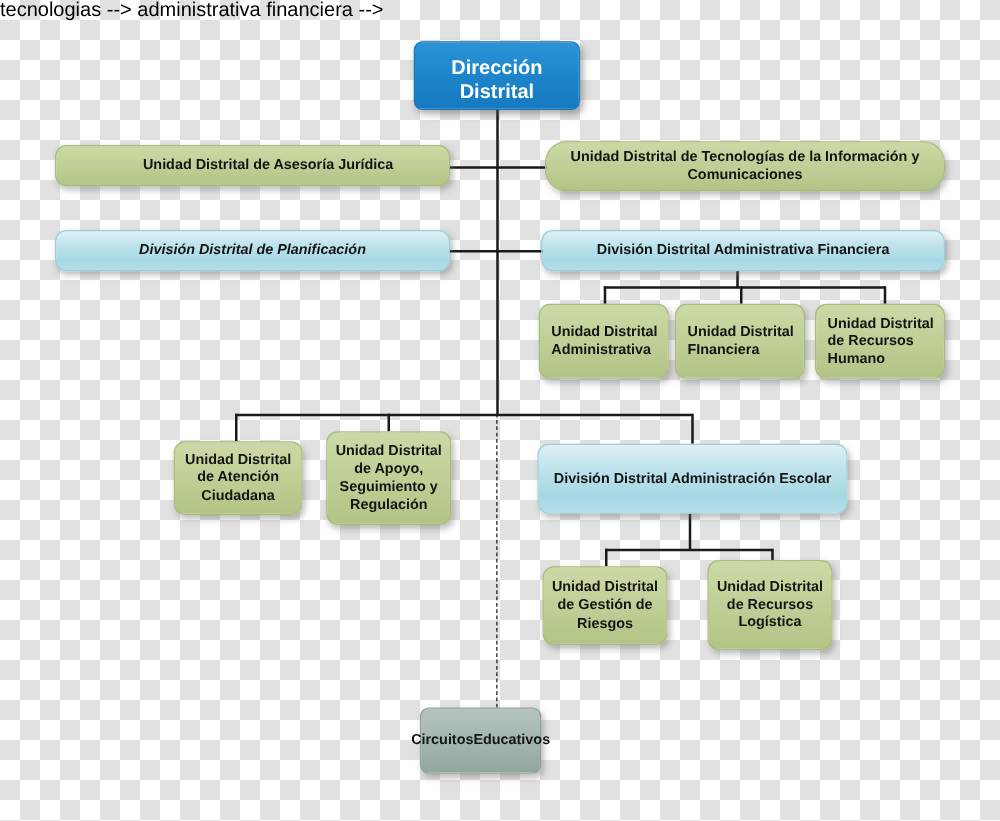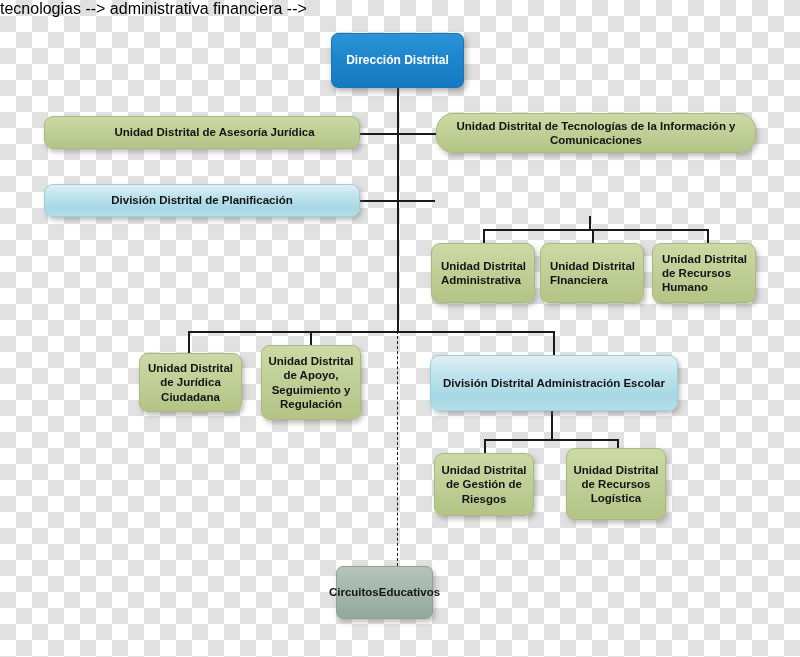--- a/index.html
+++ b/index.html
@@ -31,22 +31,23 @@
     z-index:5;
   }
   .node span{display:block;}
 
   
   .n-blue{
     background:linear-gradient(to bottom,#2b93d6 0%,#1e86cc 45%,#1579c0 100%);
     color:#ffffff;
     border:1px solid #1877b9;
     border-radius:7px;
-    font-size:12px;
+    font-size:16px;
     box-shadow:2px 3px 6px rgba(90,90,90,0.5);
+    align-items:flex-end;
   }
   .n-green{
     background:linear-gradient(to bottom,#ccd9a6 0%,#c2d199 40%,#b3c486 100%);
     border:1px solid #a9bb7c;
   }
   .n-cyan{
     background:linear-gradient(to bottom,#dff0f4 0%,#bfe3ec 35%,#a6d8e4 75%,#b4dee8 100%);
     border:1px solid #9ccfdd;
   }
   .n-gray{
@@ -113,44 +114,47 @@
 
   <div class="node n-green" style="left:44px;top:116px;width:316px;height:33px;padding-left:31px;">
     <span>Unidad Distrital de Asesoría Jurídica</span>
   </div>
 
   <div class="node n-green" style="left:436px;top:113px;width:320px;height:40px;flex-direction:column;border-radius:17px;">
     <span>Unidad Distrital de Tecnologías de la Información y</span>
     <span>Comunicaciones</span>
   </div>
 
-  <div class="node n-cyan" style="left:44px;top:184px;width:316px;height:33px;">
+  <div class="node n-cyan" style="left:44px;top:184px;width:316px;height:33px;font-style:italic;">
     <span>División Distrital de Planificación</span>
   </div>
 
+  <div class="node n-cyan" style="left:433px;top:184px;width:323px;height:33px;">
+    <span>División Distrital Administrativa Financiera</span>
+  </div>
 
   <div class="node n-green" style="left:431px;top:243px;width:104px;height:60px;flex-direction:column;align-items:flex-start;justify-content:center;text-align:left;padding-left:9px;">
     <span>Unidad Distrital</span>
     <span>Administrativa</span>
   </div>
 
   <div class="node n-green" style="left:540px;top:243px;width:104px;height:60px;flex-direction:column;align-items:flex-start;justify-content:center;text-align:left;padding-left:9px;">
     <span>Unidad Distrital</span>
     <span>FInanciera</span>
   </div>
 
   <div class="node n-green" style="left:652px;top:243px;width:104px;height:60px;flex-direction:column;align-items:flex-start;justify-content:center;text-align:left;padding-left:9px;">
     <span>Unidad Distrital</span>
     <span>de Recursos</span>
     <span>Humano</span>
   </div>
 
   <div class="node n-green" style="left:139px;top:353px;width:103px;height:59px;flex-direction:column;">
     <span>Unidad Distrital</span>
-    <span>de Jurídica</span>
+    <span>de Atención</span>
     <span>Ciudadana</span>
   </div>
 
   <div class="node n-green" style="left:261px;top:345px;width:100px;height:75px;flex-direction:column;">
     <span>Unidad Distrital</span>
     <span>de Apoyo,</span>
     <span>Seguimiento y</span>
     <span>Regulación</span>
   </div>
 

